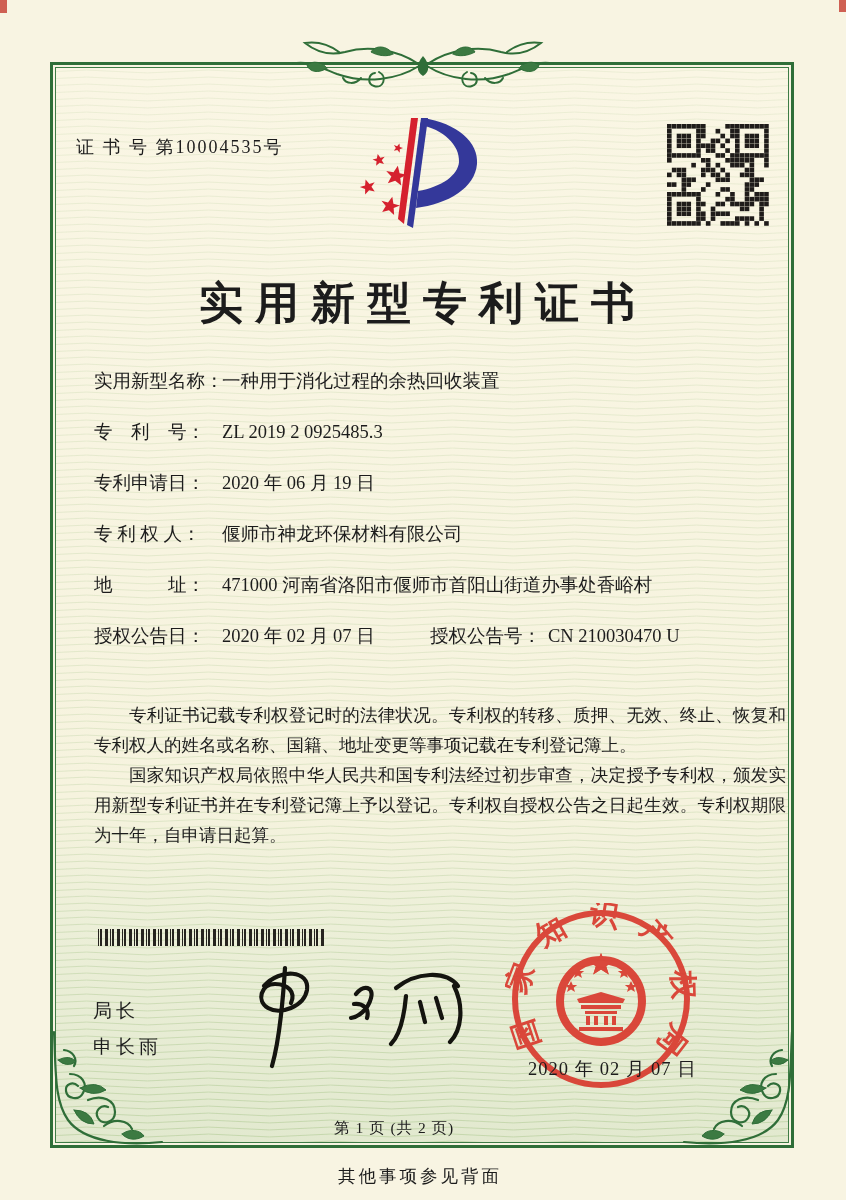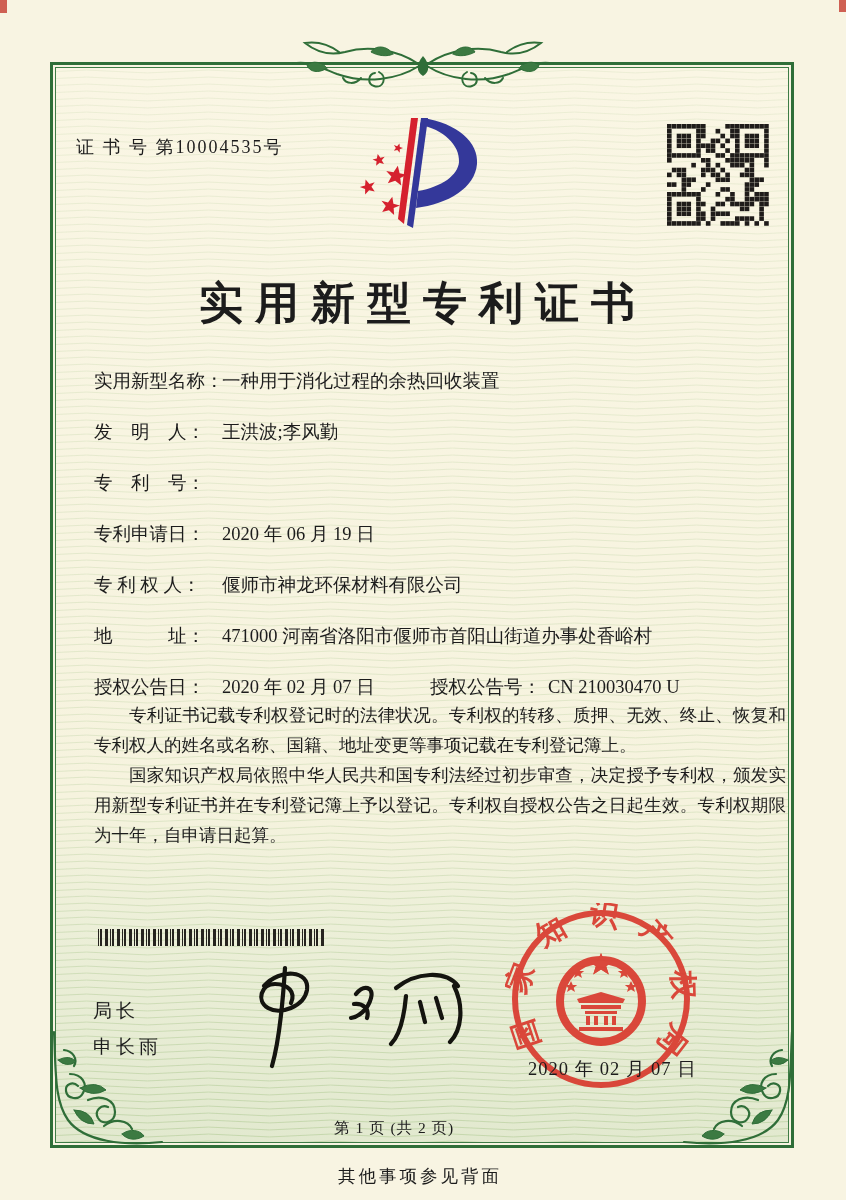--- a/index.html
+++ b/index.html
@@ -380,25 +380,22 @@
   </svg>
 
 <div class="abs doc-title">实用新型专利证书</div>
 
 <div class="abs fields">
   <div class="field-row">
     <span class="field-label">实用新型名称：</span>
     <span class="field-value">一种用于消化过程的余热回收装置</span>
   </div>
   <div class="field-row">
-    <span class="field-label">发　明　人：</span>
-    <span class="field-value">王洪波;李风勤</span>
-  </div>
-  <div class="field-row">
     <span class="field-label">专　利　号：</span>
+    <span class="field-value">ZL 2019 2 0925485.3</span>
   </div>
   <div class="field-row">
     <span class="field-label">专利申请日：</span>
     <span class="field-value">2020 年 06 月 19 日</span>
   </div>
   <div class="field-row">
     <span class="field-label">专 利 权 人：</span>
     <span class="field-value">偃师市神龙环保材料有限公司</span>
   </div>
   <div class="field-row">

